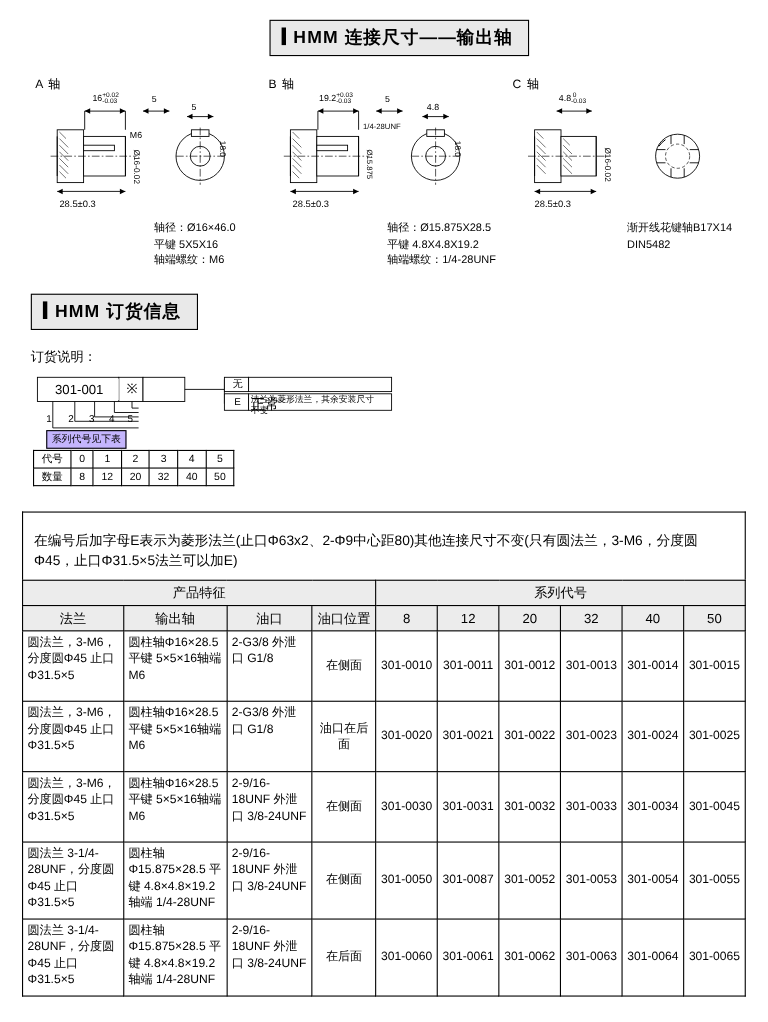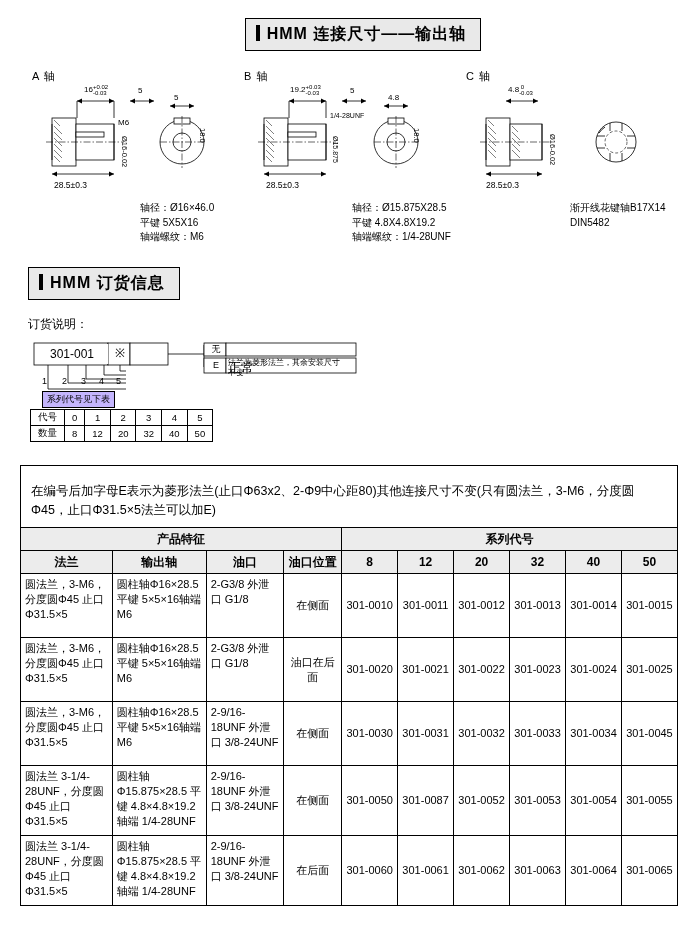--- a/index.html
+++ b/index.html
@@ -91,21 +91,21 @@
     font-size: 11px;
   }
   table.main th, table.main td {
     border: 1px solid #000;
     padding: 3px 4px;
     vertical-align: top;
     line-height: 1.35;
   }
   table.main th {
     text-align: center;
-    font-weight: bold;
+    font-weight: normal;
     font-size: 12px;
     background: #ececec;
     vertical-align: middle;
   }
   table.main td.code {
     text-align: center;
     vertical-align: middle;
     font-size: 11px;
     white-space: nowrap;
     padding: 3px 2px;

